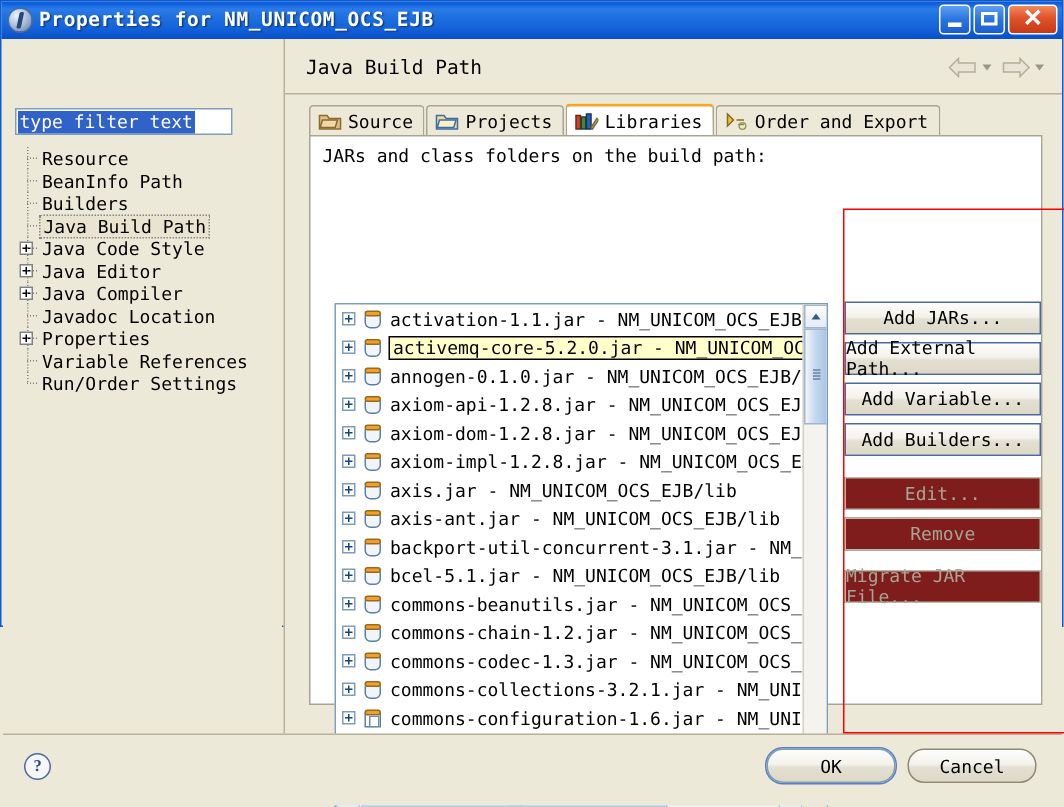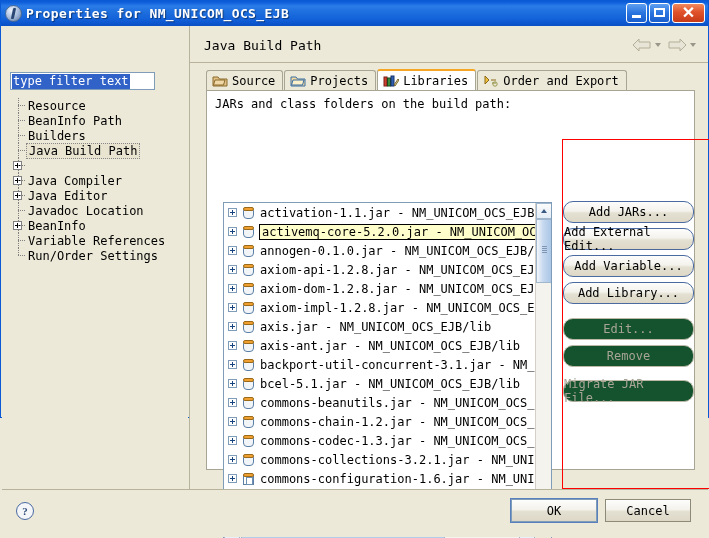--- a/index.html
+++ b/index.html
@@ -392,29 +392,29 @@
   
   .side-buttons {
     position: absolute; left: 356px; top: 110px;
     width: 131px;
   }
   .btn {
     width: 131px; height: 22px;
     margin-bottom: 5px;
     background: linear-gradient(to bottom, #fdfdfc 0%, #f4f2ec 45%, #e4e0d2 55%, #ddd8c6 100%);
     border: 1px solid #8e8a78;
-    border-radius: 10px;
+    border-radius: 0;
     box-sizing: border-box;
     font-size: 12px;
     color: #000;
     display: flex; align-items: center; justify-content: center;
     font-family: "DejaVu Sans Mono", "Liberation Mono", monospace;
   }
   .btn.primary-outline { border: 1px solid #4a6aa0; box-shadow: 0 0 0 0px #fff; }
-  .btn.disabled { color: #a8a496; border: 1px solid #bdb9a8; background: #14532d; }
+  .btn.disabled { color: #a8a496; border: 1px solid #bdb9a8; background: #7f1d1d; }
   .btn-gap { height: 9px; }
   .btn-gap2 { height: 8px; }
 
   
   .red-box {
     position: absolute; left: 372px; top: 113px;
     width: 166px; height: 350px;
     border: 1.5px solid #ff0000;
     box-sizing: border-box;
     pointer-events: none;
@@ -439,21 +439,21 @@
     font-size: 11px;
     font-family: "Liberation Serif", serif;
     display: flex; align-items: center; justify-content: center;
     font-weight: bold;
   }
   .ok-btn, .cancel-btn {
     position: absolute; top: 9px;
     width: 86px; height: 23px;
     background: linear-gradient(to bottom, #fdfdfc 0%, #f4f2ec 45%, #e4e0d2 55%, #ddd8c6 100%);
     border: 1px solid #8e8a78;
-    border-radius: 0;
+    border-radius: 11px;
     box-sizing: border-box;
     font-size: 12px; color: #000;
     display: flex; align-items: center; justify-content: center;
   }
   .ok-btn { left: 509px; box-shadow: 0 0 0 1px #5a7fbd; border: 1px solid #7f9db9; }
   .cancel-btn { left: 603px; }
 </style>
 </head>
 <body>
 
@@ -489,42 +489,43 @@
           <span class="tree-label">Builders</span>
         </div>
         <div class="tree-row">
           <div class="tree-indent"></div>
           <span class="tree-label selected">Java Build Path</span>
         </div>
         <div class="tree-row">
           <div class="tree-indent">
             <div class="tree-plus"></div>
           </div>
+          <span class="tree-label">Java Code Style</span>
+        </div>
+        <div class="tree-row">
+          <div class="tree-indent">
+            <div class="tree-plus"></div>
+          </div>
+          <span class="tree-label">Java Editor</span>
         </div>
         <div class="tree-row">
           <div class="tree-indent">
             <div class="tree-plus"></div>
           </div>
           <span class="tree-label">Java Compiler</span>
         </div>
         <div class="tree-row">
+          <div class="tree-indent"></div>
+          <span class="tree-label">Javadoc Location</span>
+        </div>
+        <div class="tree-row">
           <div class="tree-indent">
             <div class="tree-plus"></div>
           </div>
-          <span class="tree-label">Java Editor</span>
-        </div>
-        <div class="tree-row">
-          <div class="tree-indent"></div>
-          <span class="tree-label">Javadoc Location</span>
-        </div>
-        <div class="tree-row">
-          <div class="tree-indent">
-            <div class="tree-plus"></div>
-          </div>
-          <span class="tree-label">BeanInfo</span>
+          <span class="tree-label">Properties</span>
         </div>
         <div class="tree-row">
           <div class="tree-indent"></div>
           <span class="tree-label">Variable References</span>
         </div>
         <div class="tree-row last">
           <div class="tree-indent"></div>
           <span class="tree-label">Run/Order Settings</span>
         </div>
       </div>
@@ -744,23 +745,23 @@
             </div>
           <div class="hs-btn right">
               <div class="hs-caret r"></div>
             </div>
           <div class="hs-corner"></div>
         </div>
       </div>
 
       <div class="side-buttons" id="btns-root">
           <div class="btn primary-outline">Add JARs...</div>
-          <div class="btn primary-outline">Add External Edit...</div>
+          <div class="btn primary-outline">Add External Path...</div>
           <div class="btn primary-outline">Add Variable...</div>
-          <div class="btn primary-outline">Add Library...</div>
+          <div class="btn primary-outline">Add Builders...</div>
           <div class="btn-gap"></div>
           <div class="btn disabled">Edit...</div>
           <div class="btn disabled">Remove</div>
           <div class="btn-gap2"></div>
           <div class="btn disabled">Migrate JAR File...</div>
         </div>
     </div>
 
     <div class="red-box"></div>
   </div>

